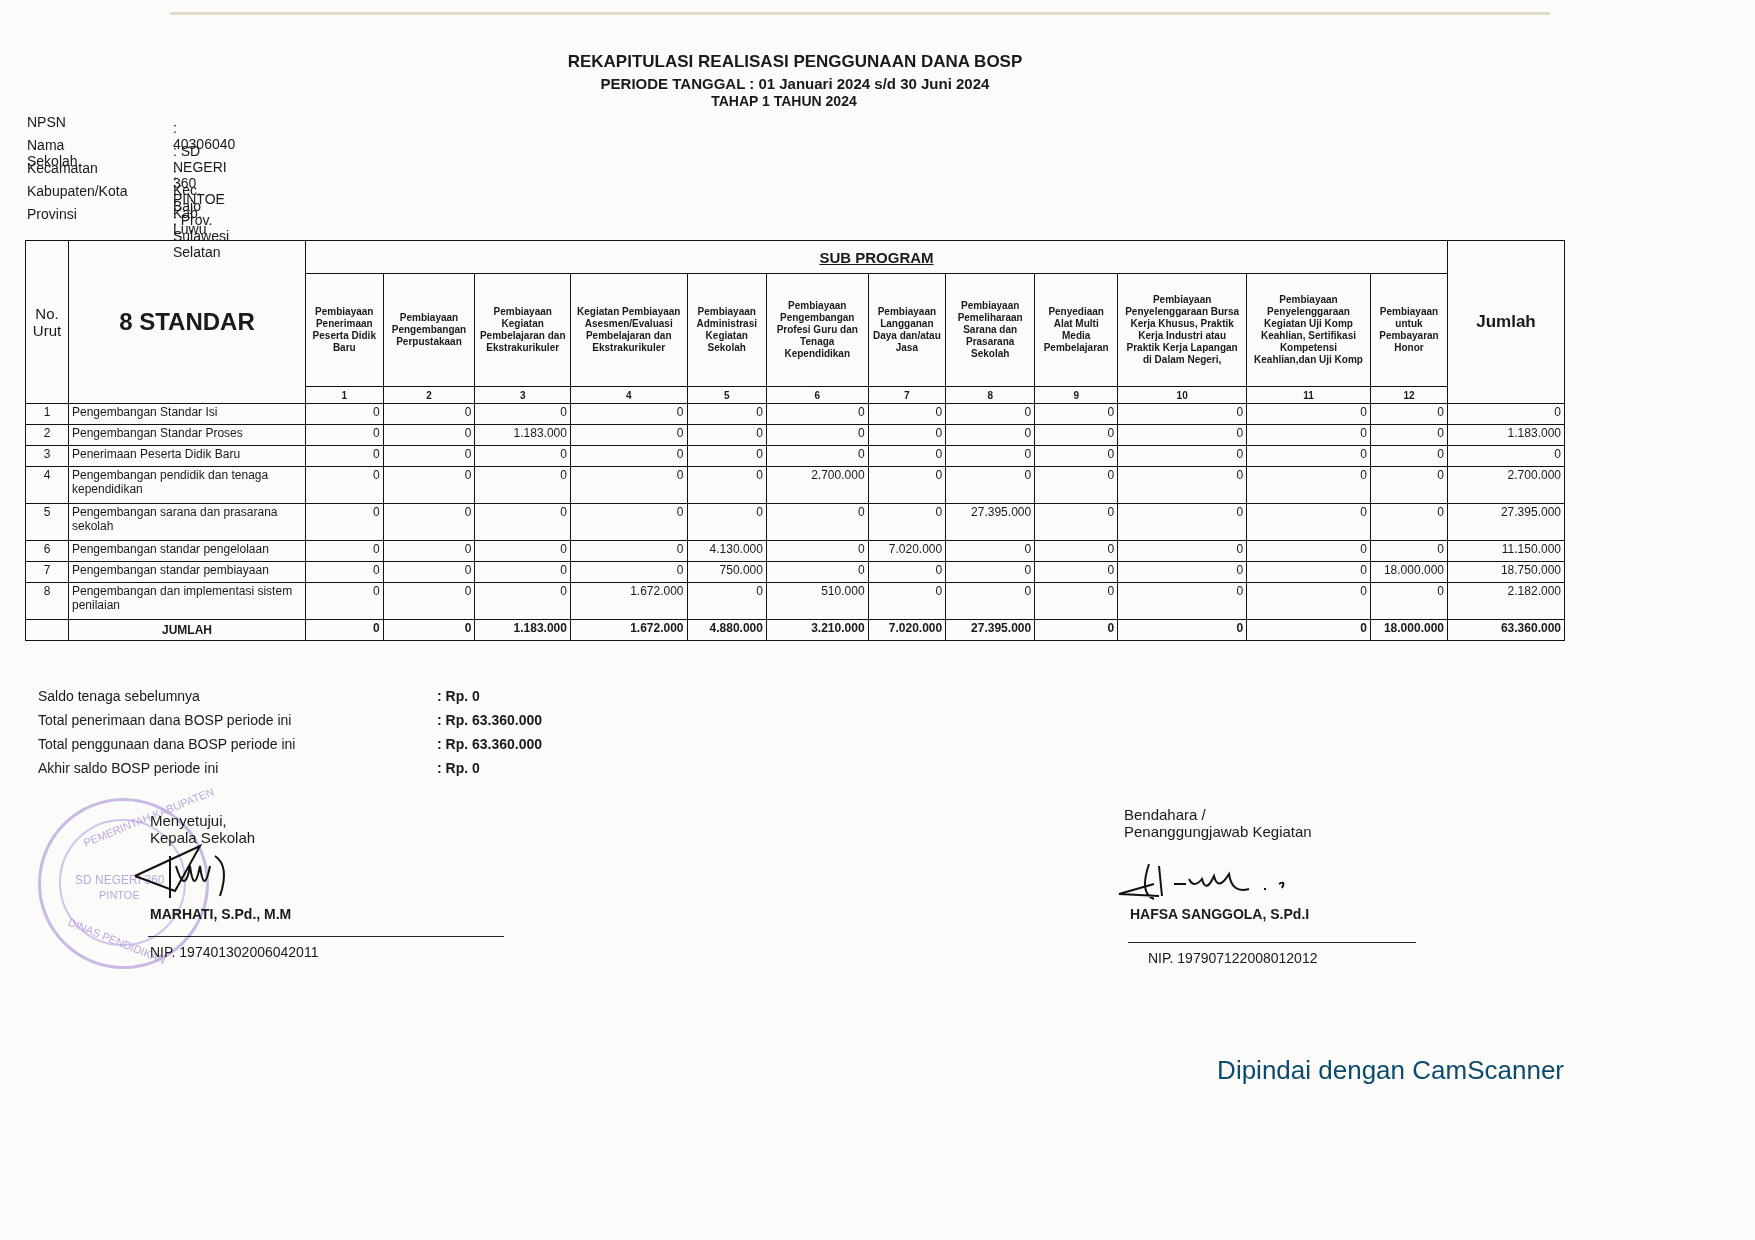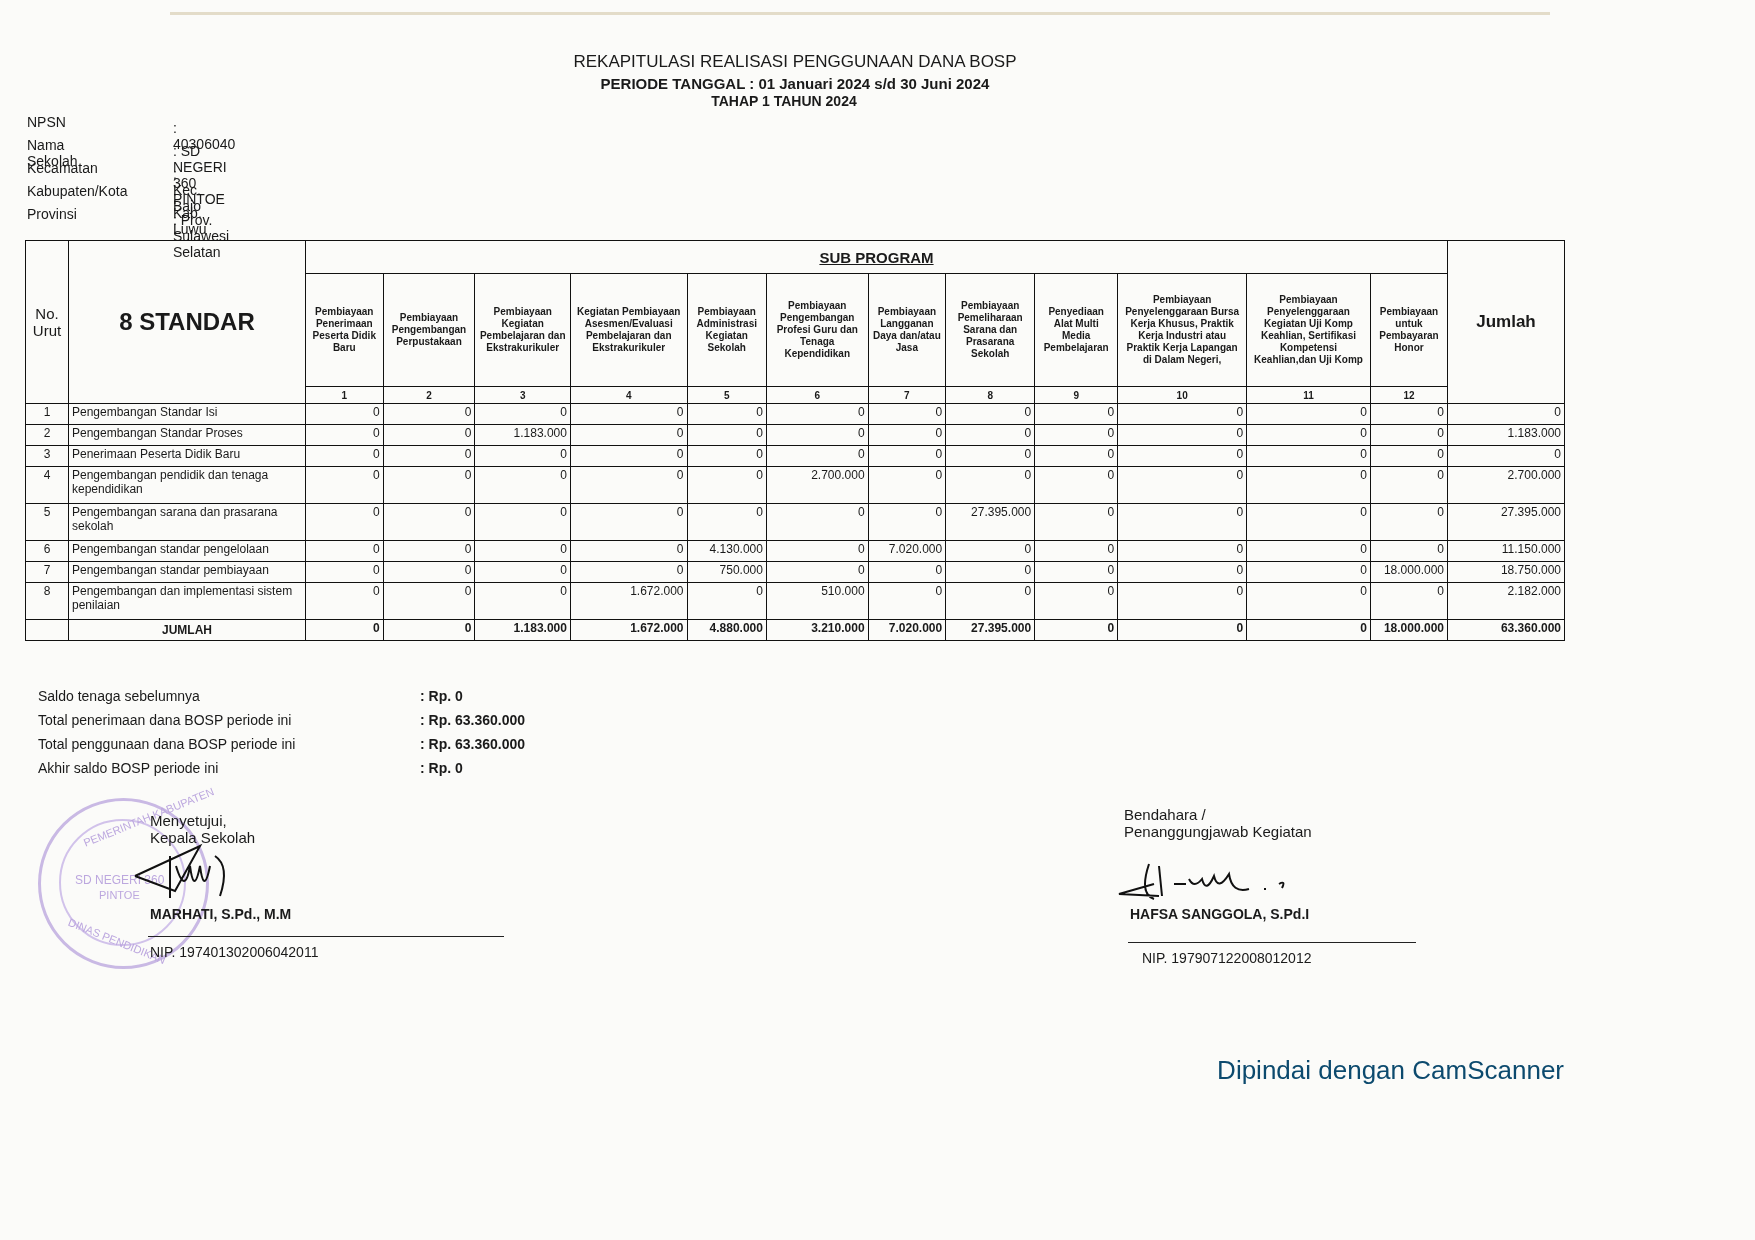--- a/index.html
+++ b/index.html
@@ -5,21 +5,21 @@
   html, body { margin: 0; padding: 0; }
   body {
     width: 1568px; height: 1098px; overflow: hidden;
     background: #fbfbf9;
     font-family: "Liberation Sans", sans-serif;
     color: #1a1a1a;
     position: relative;
   }
   .topline { position: absolute; left: 170px; top: 12px; width: 1380px; height: 3px; background: #e3dcc9; }
   .title { position: absolute; left: 0; width: 1568px; top: 52px; text-align: center; }
-  .title .t1 { font-weight: normal; font-size: 17px; margin-left: 22px; }
+  .title .t1 { font-weight: bold; font-size: 17px; margin-left: 22px; }
   .title .t2 { font-weight: bold; font-size: 15px; margin-top: 3px; margin-left: 22px; }
   .title .t3 { font-weight: bold; font-size: 14px; margin-top: 1px; }
   .info { position: absolute; left: 27px; top: 114px; font-size: 14px; }
   .info .row { position: relative; height: 23px; }
   .info .lbl { position: absolute; left: 0; top: 0; }
   .info .val { position: absolute; left: 146px; top: 6px; }
 
   table.main {
     position: absolute; left: 25px; top: 240px;
     border-collapse: collapse; font-size: 11px;
@@ -36,36 +36,36 @@
   td.std { font-size: 12px; vertical-align: top; line-height: 14px; }
   td.v { text-align: right; vertical-align: top; font-size: 12px; }
   tr.data td { height: 18px; }
   tr.tall td { height: 34px; }
   tr.total td { font-weight: bold; height: 18px; }
   tr.total td.lbl { text-align: center; font-size: 12px; }
 
   .summary { position: absolute; left: 38px; top: 688px; font-size: 14px; }
   .summary .row { position: relative; height: 24px; }
   .summary .lbl { position: absolute; left: 0; white-space: nowrap; }
-  .summary .val { position: absolute; left: 382px; white-space: nowrap; font-weight: bold; }
+  .summary .val { position: absolute; left: 399px; white-space: nowrap; font-weight: bold; }
 
   .stamp {
     position: absolute; left: 38px; top: 798px; width: 165px; height: 165px;
     border: 3px solid #b9a3dd; border-radius: 50%; opacity: 0.75;
   }
   .stamp .inner { position: absolute; left: 18px; top: 18px; width: 123px; height: 123px; border: 2px solid #c4b0e6; border-radius: 50%; }
   .stamp .txt { position: absolute; color: #a78bd6; font-size: 11px; white-space: nowrap; }
   .sig-left { position: absolute; left: 150px; top: 812px; font-size: 15px; }
   .sig-left .name { position: absolute; left: 0; top: 94px; font-weight: bold; font-size: 14px; white-space: nowrap; }
   .sig-left .line { position: absolute; left: -2px; top: 124px; width: 356px; height: 1px; background: #222; }
   .sig-left .nip { position: absolute; left: 0; top: 132px; white-space: nowrap; font-size: 14px; }
   .sig-right { position: absolute; left: 1124px; top: 806px; font-size: 15px; }
   .sig-right .name { position: absolute; left: 6px; top: 100px; font-weight: bold; font-size: 14px; white-space: nowrap; }
   .sig-right .line { position: absolute; left: 4px; top: 136px; width: 288px; height: 1px; background: #222; }
-  .sig-right .nip { position: absolute; left: 18px; top: 144px; white-space: nowrap; font-size: 14px; }
+  .sig-right .nip { position: absolute; left: 24px; top: 144px; white-space: nowrap; font-size: 14px; }
   .signature { position: absolute; }
   .camscanner { position: absolute; right: 4px; bottom: 12px; font-size: 26px; color: #0c4a6e; }
 </style>
 </head>
 <body>
 
 <div class="topline"></div>
 
 <div class="title">
   <div class="t1">REKAPITULASI REALISASI PENGGUNAAN DANA BOSP</div>

